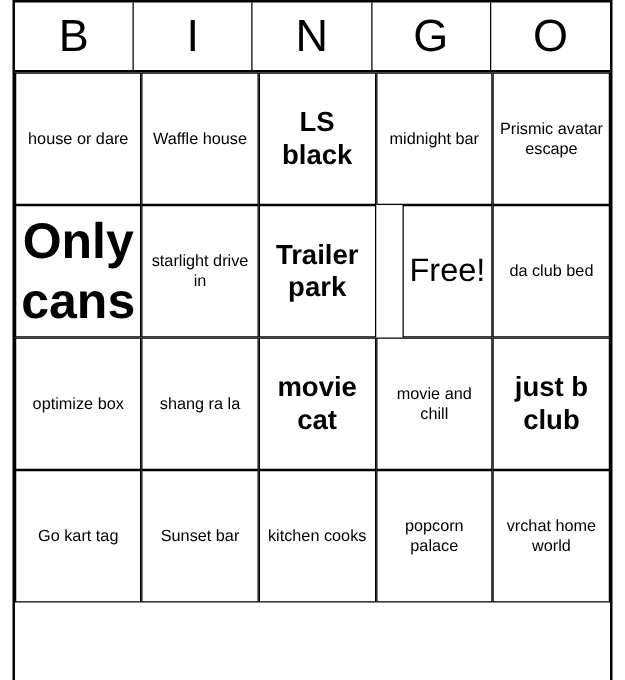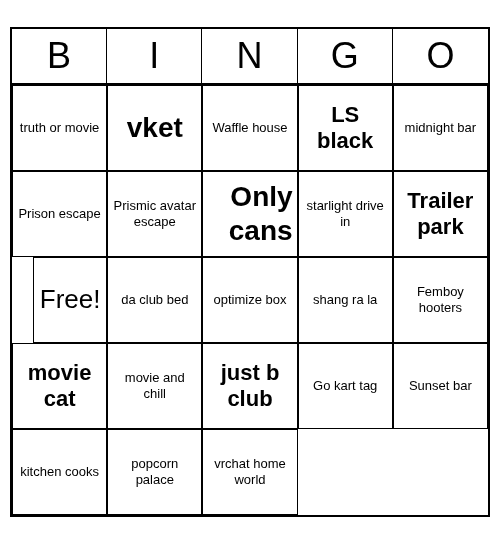--- a/index.html
+++ b/index.html
@@ -46,57 +46,53 @@
     }
     .bingo-cell.large {
       font-size: 28px;
       font-weight: bold;
     }
     .bingo-cell.medium {
       font-size: 22px;
       font-weight: bold;
     }
     .bingo-cell.xlarge {
-      font-size: 28px;
+      font-size: 40px;
       font-weight: bold;
-      text-align: right;
     }
     .bingo-cell.free {
       font-size: 26px;
       font-weight: normal;
       margin-left: 21px;
     }
   </style>
 </head>
 <body>
 
 <div class="bingo-card">
   <div class="bingo-header">
   <div class="bingo-letter">B</div>
       <div class="bingo-letter">I</div>
       <div class="bingo-letter">N</div>
       <div class="bingo-letter">G</div>
       <div class="bingo-letter">O</div>
     </div>
   <div class="bingo-grid">
-  <div class="bingo-cell">truth or movie</div>
-      <div class="bingo-cell large">vket</div>
+  <div class="bingo-cell">house or dare</div>
       <div class="bingo-cell">Waffle house</div>
       <div class="bingo-cell medium">LS black</div>
       <div class="bingo-cell">midnight bar</div>
-      <div class="bingo-cell">Prison escape</div>
       <div class="bingo-cell">Prismic avatar escape</div>
       <div class="bingo-cell xlarge">Only cans</div>
       <div class="bingo-cell">starlight drive in</div>
       <div class="bingo-cell medium">Trailer park</div>
       <div class="bingo-cell free">Free!</div>
       <div class="bingo-cell">da club bed</div>
       <div class="bingo-cell">optimize box</div>
       <div class="bingo-cell">shang ra la</div>
-      <div class="bingo-cell">Femboy hooters</div>
       <div class="bingo-cell medium">movie cat</div>
       <div class="bingo-cell">movie and chill</div>
       <div class="bingo-cell medium">just b club</div>
       <div class="bingo-cell">Go kart tag</div>
       <div class="bingo-cell">Sunset bar</div>
       <div class="bingo-cell">kitchen cooks</div>
       <div class="bingo-cell">popcorn palace</div>
       <div class="bingo-cell">vrchat home world</div>
     </div>
 </div>

